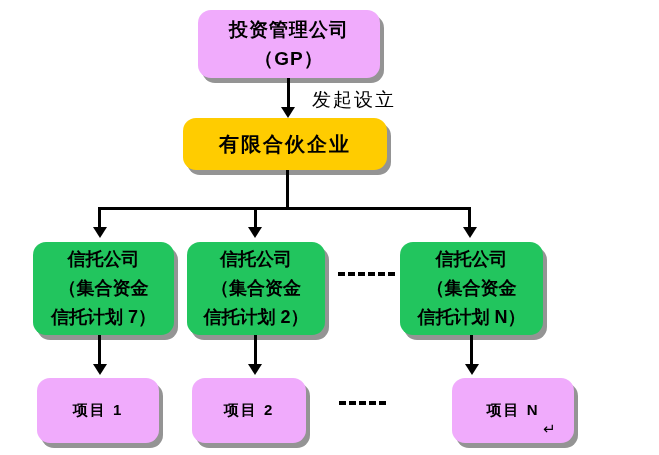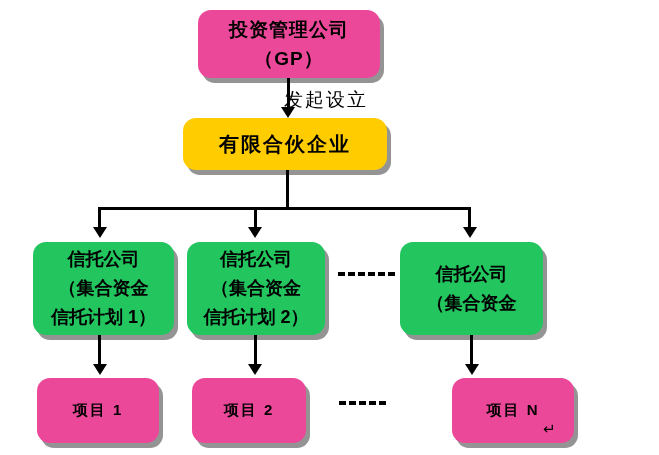--- a/index.html
+++ b/index.html
@@ -18,21 +18,21 @@
     flex-direction: column;
     align-items: center;
     justify-content: center;
     border-radius: 13px;
     box-shadow: 4px 5px 0 #949494;
     font-weight: bold;
     text-align: center;
     box-sizing: border-box;
   }
   .node .ln { white-space: nowrap; }
-  .purple { background: #ec4899; align-items: center; }
+  .purple { background: #f0abfc; align-items: center; }
   .yellow { background: #ffcc00; text-align: right; }
   .green  { background: #22c55e; }
 
   .gp   { left: 198px; top: 10px;  width: 182px; height: 68px; font-size: 19px; line-height: 29px; letter-spacing: 1px; }
   .lp   { left: 183px; top: 118px; width: 204px; height: 52px; font-size: 20px; letter-spacing: 2px; }
   .trust{ top: 242px; height: 93px; font-size: 18px; line-height: 29px; }
   .t1 { left: 33px;  width: 141px; }
   .t2 { left: 187px; width: 138px; }
   .t3 { left: 400px; width: 143px; }
   .proj { top: 378px; height: 65px; width: 122px; font-size: 15px; letter-spacing: 2px; }
@@ -42,21 +42,21 @@
 
   .vline { position: absolute; width: 3px; background: #000; }
   .hline { position: absolute; height: 3px; background: #000; }
   .arrowhead {
     position: absolute; width: 0; height: 0;
     border-left: 7px solid transparent;
     border-right: 7px solid transparent;
     border-top: 11px solid #000;
   }
   .edge-label {
-    position: absolute; left: 284px; top: 87px;
+    position: absolute; left: 312px; top: 87px;
     font-size: 19px; letter-spacing: 2px; white-space: nowrap;
   }
   .dashes {
     position: absolute; height: 4px;
     background: repeating-linear-gradient(90deg, #000 0 7px, transparent 7px 10px);
   }
   .d1 { left: 338px; top: 272px; width: 58px; }
   .d2 { left: 339px; top: 401px; width: 50px; }
   .return-mark {
     position: absolute; left: 543px; top: 420px;
@@ -87,30 +87,31 @@
   <div class="vline" style="left:98px;  top:207px; height:22px;"></div>
   <div class="vline" style="left:254px; top:207px; height:22px;"></div>
   <div class="vline" style="left:468px; top:207px; height:22px;"></div>
   <div class="arrowhead" style="left:93px;  top:227px;"></div>
   <div class="arrowhead" style="left:248px; top:227px;"></div>
   <div class="arrowhead" style="left:463px; top:227px;"></div>
 
   <div class="node green trust t1">
     <div class="ln">信托公司</div>
     <div class="ln">（集合资金</div>
-    <div class="ln">信托计划 1）</div>
+    <div class="ln">信托计划 7）</div>
   </div>
   <div class="node green trust t2">
     <div class="ln">信托公司</div>
     <div class="ln">（集合资金</div>
     <div class="ln">信托计划 2）</div>
   </div>
   <div class="node green trust t3">
     <div class="ln">信托公司</div>
     <div class="ln">（集合资金</div>
+    <div class="ln">信托计划 N）</div>
   </div>
 
   <div class="dashes d1"></div>
 
   <div class="vline" style="left:98px;  top:335px; height:31px;"></div>
   <div class="vline" style="left:254px; top:335px; height:31px;"></div>
   <div class="vline" style="left:470px; top:335px; height:31px;"></div>
   <div class="arrowhead" style="left:93px;  top:364px;"></div>
   <div class="arrowhead" style="left:248px; top:364px;"></div>
   <div class="arrowhead" style="left:465px; top:364px;"></div>

